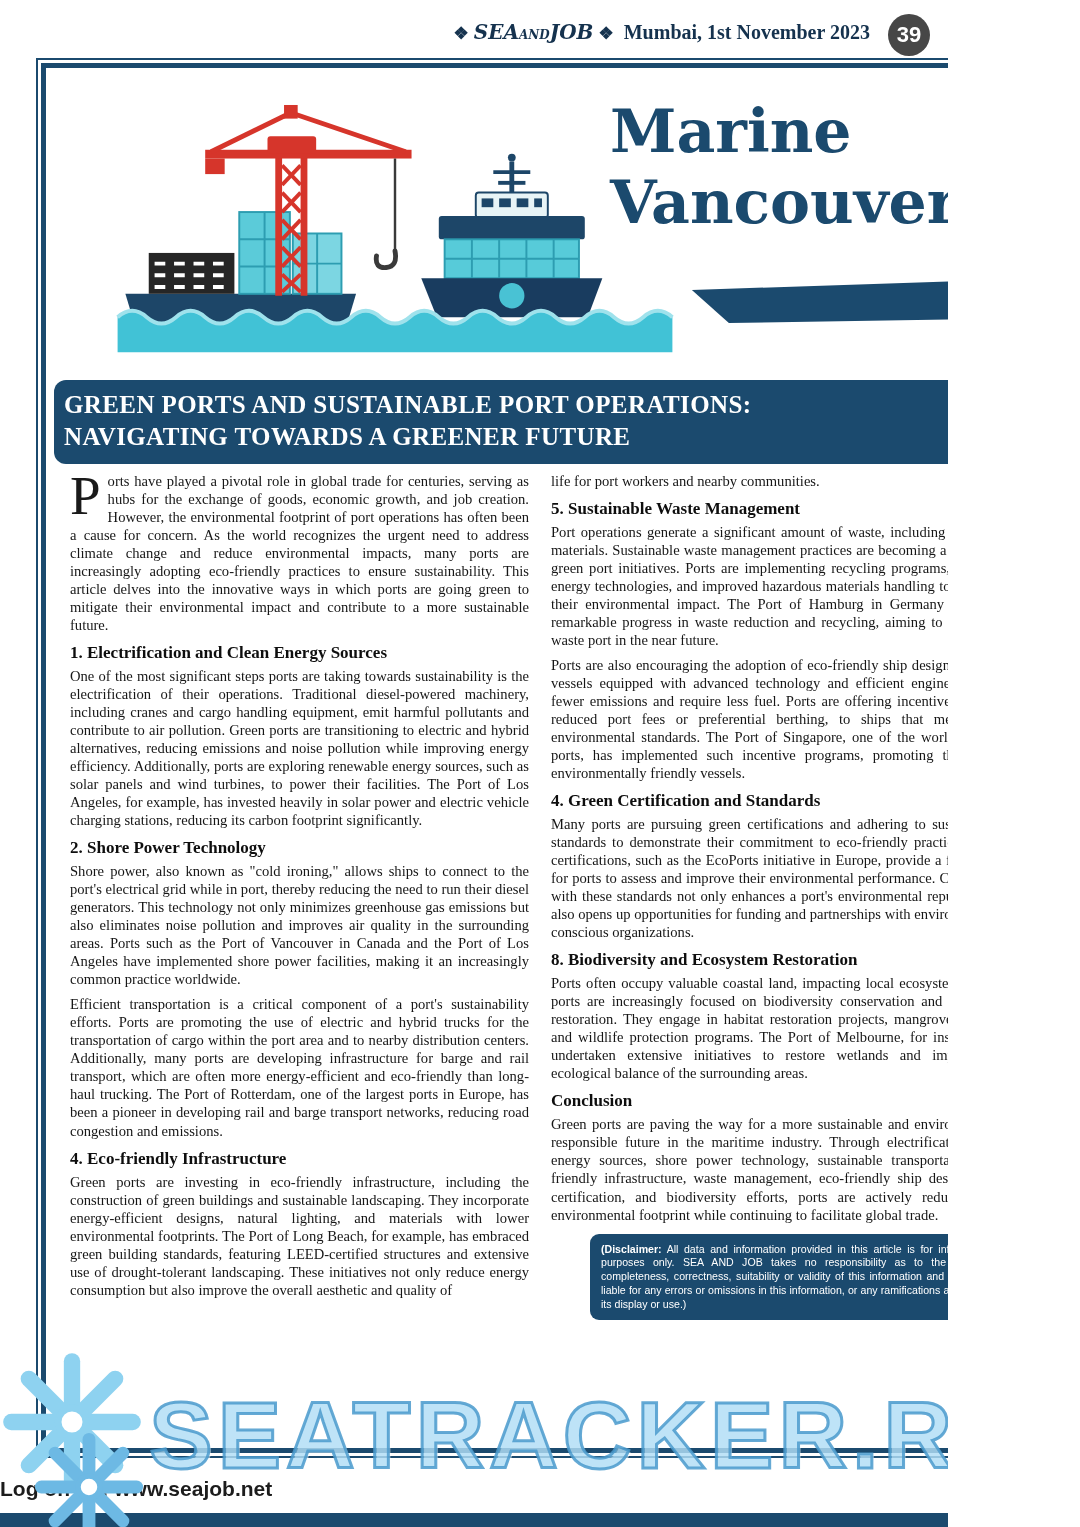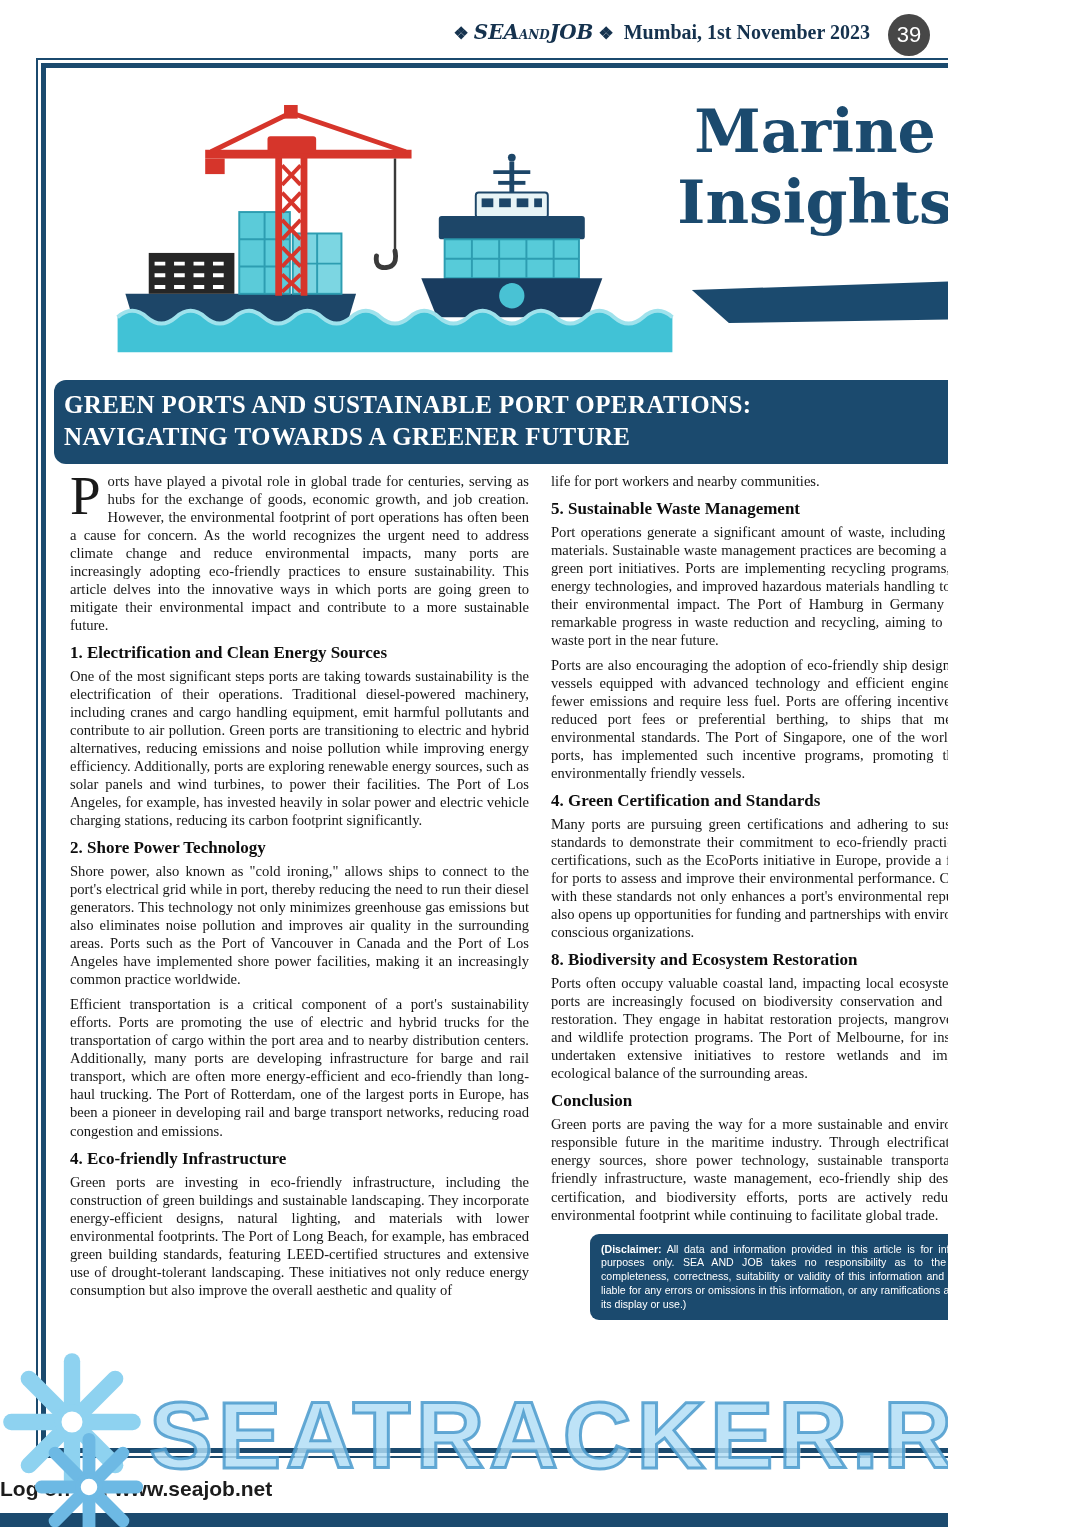--- a/index.html
+++ b/index.html
@@ -6,30 +6,30 @@
   body{width:1080px;height:1527px;background:#ffffff;font-family:"Liberation Serif",serif;}
   .page{position:relative;width:948px;height:1527px;overflow:hidden;background:#fff;}
 
   
   .page-header{position:absolute;top:14px;left:0;right:0;height:46px;}
   .header-line{position:absolute;right:78px;top:6px;font-size:20px;font-weight:bold;color:#15324e;white-space:nowrap;}
   .header-line .orn{color:#15324e;font-size:17px;margin:0 5px;}
   .brand{font-style:italic;font-family:"DejaVu Serif",serif;}
   .brand .and{font-size:12px;letter-spacing:0;}
   .pageno{position:absolute;right:18px;top:0;width:42px;height:42px;border-radius:50%;background:#474747;color:#fff;
-          font-family:"Liberation Sans",sans-serif;font-size:22px;font-weight:normal;display:flex;align-items:center;justify-content:center;}
+          font-family:"Liberation Sans",sans-serif;font-size:22px;font-weight:bold;display:flex;align-items:center;justify-content:center;}
 
   
   .frame{position:absolute;left:36px;top:58px;width:1008px;height:1400px;border:2px solid #1b4a6e;padding:3px;box-sizing:border-box;}
   .frame-inner{border:5px solid #1b4a6e;width:100%;height:100%;box-sizing:border-box;overflow:hidden;background:#fff;}
 
   
   .illustration{position:relative;height:292px;overflow:hidden;}
   .illustration svg{position:absolute;left:0;top:0;}
-  .masthead{position:absolute;top:28px;right:14px;width:410px;text-align:center;
+  .masthead{position:absolute;top:28px;right:14px;width:410px;text-align:left;
             font-family:"DejaVu Serif",serif;font-weight:bold;font-size:60px;line-height:1.18;color:#1b4a6e;}
 
   
   .title-banner{margin:20px 8px 0;background:#1b4a6e;border-radius:12px;padding:9px 10px 11px;text-align:left;
                 color:#fff;font-weight:bold;font-size:25px;line-height:1.28;letter-spacing:.4px;font-family:"Liberation Serif",serif;}
 
   
   .columns{display:flex;gap:22px;padding:8px 24px 0;box-sizing:border-box;}
   .col{flex:1;min-width:0;}
   .body{font-size:14.6px;line-height:1.235;text-align:justify;color:#161616;margin:0 0 7px;}
@@ -144,21 +144,21 @@
             </g>
             <path d="M372 216 L558 216 L543 256 L388 256 Z" fill="#193c5f"></path>
             <circle cx="465" cy="234" r="13" fill="#49c2d4"></circle>
           </g>
 
           <path d="M60 256 q15 -13 30 0 t30 0 t30 0 t30 0 t30 0 t30 0 t30 0 t30 0 t30 0 t30 0 t30 0 t30 0 t30 0 t30 0 t30 0 t30 0 t30 0 t30 0 t30 0 L630 292 L60 292 Z" fill="#41c2d6"></path>
           <path d="M60 256 q15 -13 30 0 t30 0 t30 0 t30 0 t30 0 t30 0 t30 0 t30 0 t30 0 t30 0 t30 0 t30 0 t30 0 t30 0 t30 0 t30 0 t30 0 t30 0 t30 0" fill="none" stroke="#9fe2ec" stroke-width="4"></path>
         </svg>
         <div class="masthead">
           <div>Marine</div>
-          <div>Insights</div>
+          <div>Vancouver</div>
         </div>
       </div>
 
       <div class="title-banner">
         <div>GREEN PORTS AND SUSTAINABLE PORT OPERATIONS:</div>
         <div>NAVIGATING TOWARDS A GREENER FUTURE</div>
       </div>
 
       <div class="columns">
         <section class="col">

